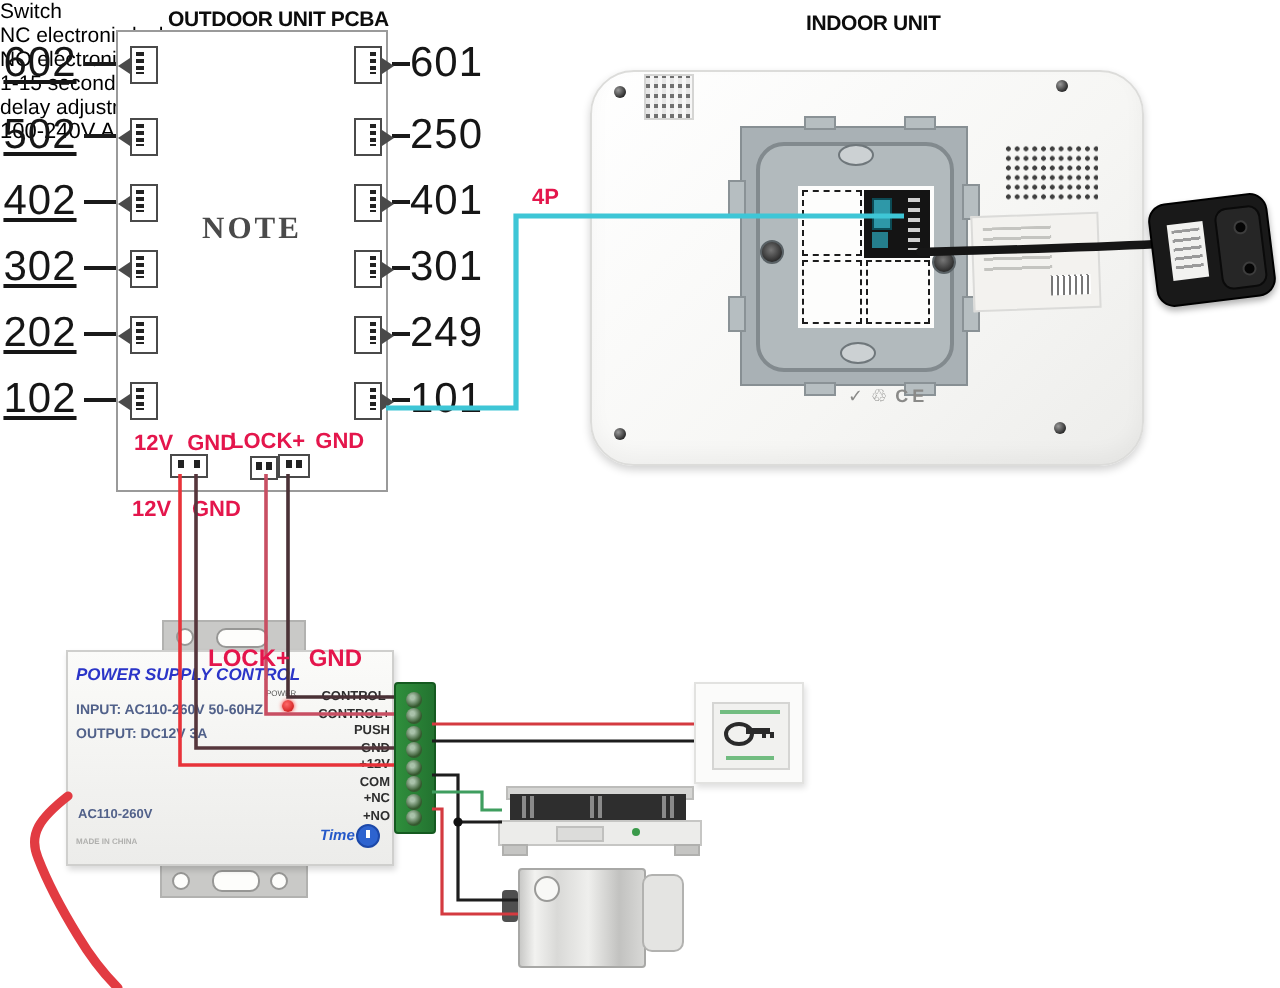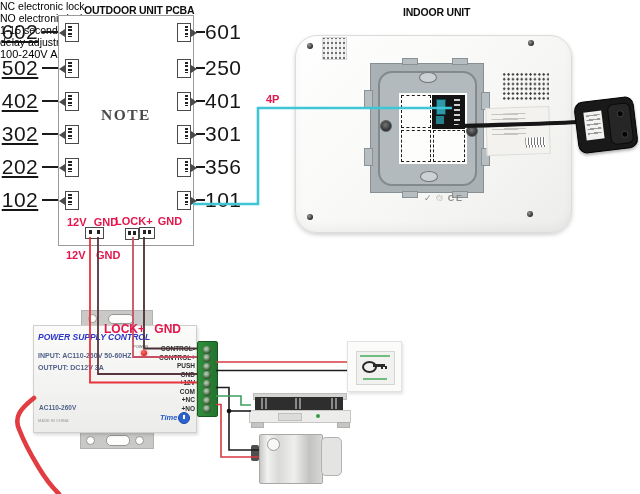--- a/index.html
+++ b/index.html
@@ -147,21 +147,21 @@
       <span class="pins"></span>
     </div>
   <div class="conn cl" style="left:65px;top:191px;">
       <span class="pins"></span>
     </div>
 
   <div class="t tr" style="top:21px;">601</div>
   <div class="t tr" style="top:57px;">250</div>
   <div class="t tr" style="top:90px;">401</div>
   <div class="t tr" style="top:123px;">301</div>
-  <div class="t tr" style="top:156px;">356</div>
+  <div class="t tr" style="top:156px;">249</div>
   <div class="t tr" style="top:189px;">101</div>
   <div class="tline" style="left:196px;top:31px;width:9px;"></div>
   <div class="tline" style="left:196px;top:67px;width:9px;"></div>
   <div class="tline" style="left:196px;top:100px;width:9px;"></div>
   <div class="tline" style="left:196px;top:133px;width:9px;"></div>
   <div class="tline" style="left:196px;top:166px;width:9px;"></div>
   <div class="tline" style="left:196px;top:199px;width:9px;"></div>
   <div class="conn cr" style="left:177px;top:23px;">
       <span class="pins"></span>
     </div>
@@ -295,20 +295,21 @@
   <div class="switch">
     <span class="sw-in">
       <span class="sw-g" style="left:3px;top:3px;width:30px;"></span>
       <span class="sw-g" style="left:6px;top:26px;width:24px;"></span>
       <span class="key-head"></span>
       <span class="key-shaft"></span>
       <span class="key-n" style="left:24px;top:14px;"></span>
       <span class="key-n" style="left:28px;top:14px;"></span>
     </span>
   </div>
+  <div class="lbl" style="left:357px;top:386px;font-size:10.5px;">Switch</div>
 
   <div class="maglock-top"></div>
   <div class="armature">
     <i style="left:6px;"></i>
       <i style="left:10px;"></i>
       <i style="left:40px;"></i>
       <i style="left:44px;"></i>
       <i style="left:76px;"></i>
       <i style="left:80px;"></i>
   </div>

